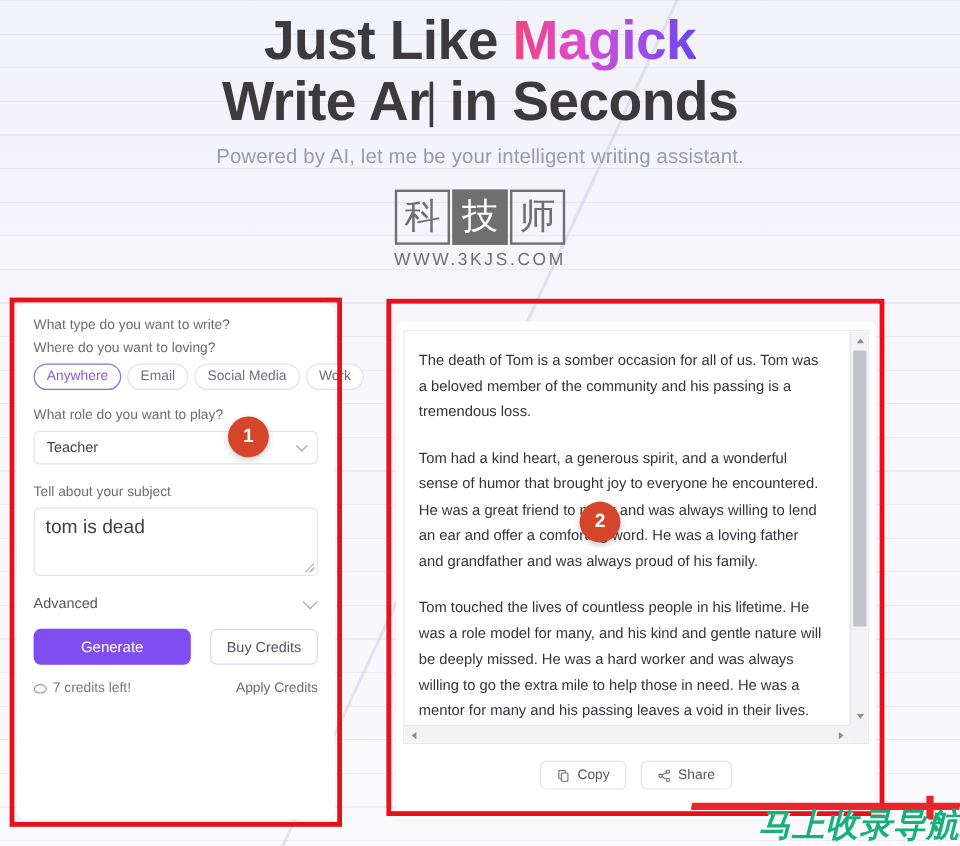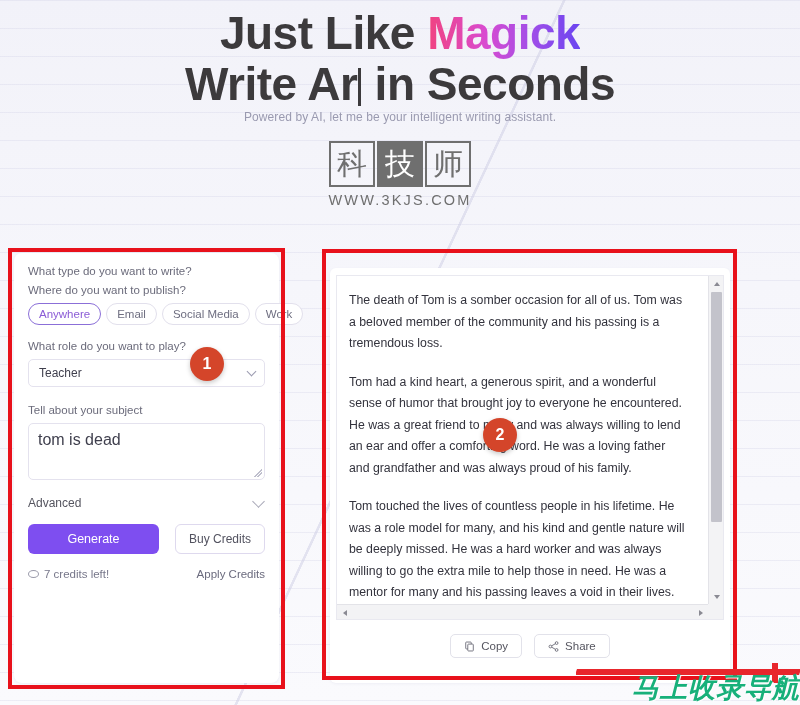--- a/index.html
+++ b/index.html
@@ -27,21 +27,21 @@
   .headline .caret {
     display: inline-block; width: 3px; height: 38px;
     background: #3c3a3c; vertical-align: -6px; margin: 0 1px;
   }
   .magick {
     background: linear-gradient(90deg, #f1437f 0%, #d94bd0 38%, #a14ee8 68%, #6b45f0 100%);
     -webkit-background-clip: text; background-clip: text;
     -webkit-text-fill-color: transparent; color: transparent;
   }
   .tagline {
-    font-size: 12px; color: #9a9ab0; letter-spacing: .1px;
+    margin-top: 11px; font-size: 17px; color: #9a9ab0; letter-spacing: .1px;
   }
 
   
   .logo-wrap { margin-top: 17px; display: flex; flex-direction: column; align-items: center; }
   .logo-boxes { display: flex; gap: 2px; }
   .logo-box {
     width: 46px; height: 46px; border: 2px solid #6f6f6f;
     display: flex; align-items: center; justify-content: center;
     font-size: 30px; color: #6f6f6f; line-height: 1;
     font-family: "DejaVu Sans", sans-serif;
@@ -263,21 +263,21 @@
       <div class="logo-box">师</div>
     </div>
     <div class="logo-url">WWW.3KJS.COM</div>
   </div>
 
   <div class="left-card">
 
 
     <div class="field-label">What type do you want to write?</div>
 
-    <div class="field-label">Where do you want to publish?</div>
+    <div class="field-label">Where do you want to loving?</div>
     <div class="pill-row publish">
       <div class="pill active">Anywhere</div>
       <div class="pill">Email</div>
       <div class="pill">Social Media</div>
       <div class="pill">Work</div>
     </div>
 
     <div class="field-label">What role do you want to play?</div>
     <div class="select">
       <span>Teacher</span>

